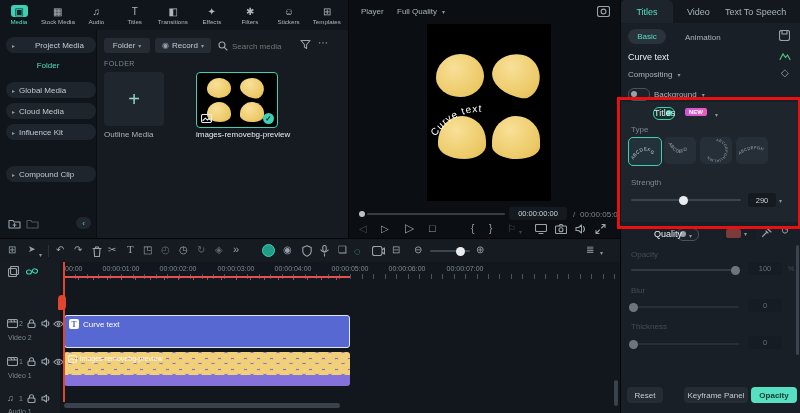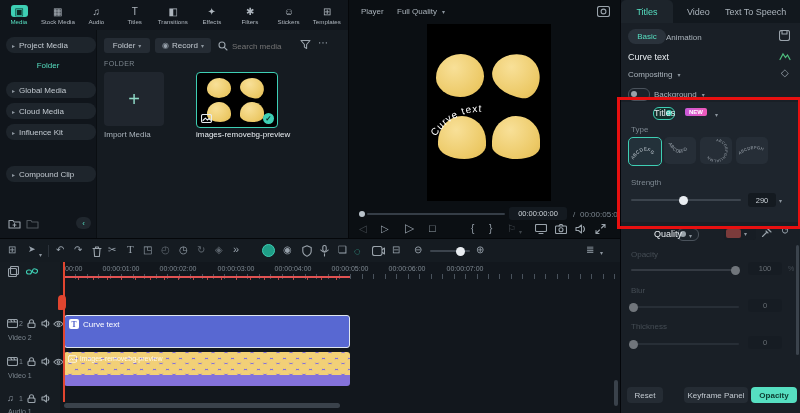--- a/index.html
+++ b/index.html
@@ -76,21 +76,21 @@
         <span class="g">☺</span>
         <span class="l">Stickers</span>
       </div>
     <div class="tab">
         <span class="g">⊞</span>
         <span class="l">Templates</span>
       </div>
   </div>
 
   <div class="abs" id="sidebar">
-    <div class="abs pill" style="left:6px;top:7px;width:84px;height:16px;padding-left:6px;gap:4px">
+    <div class="abs pill" style="left:6px;top:7px;width:84px;height:16px;padding-left:6px;gap:20px">
       <span class="caret">▸</span>
       <span class="f8">Project Media</span>
     </div>
     <div class="abs c-teal f8" style="left:0;top:31px;width:96px;text-align:center">Folder</div>
     <div class="abs pill" style="left:6px;top:52px;width:84px;height:16px;padding-left:6px;gap:4px">
         <span class="caret">▸</span>
         <span class="f8">Global Media</span>
       </div>
     <div class="abs pill" style="left:6px;top:73px;width:84px;height:16px;padding-left:6px;gap:4px">
         <span class="caret">▸</span>
@@ -131,21 +131,21 @@
     <input class="abs f8" style="left: 133px; top: 8px; width: 60px; height: 14px; background: transparent; border: none; outline: none; color: rgb(138, 147, 156);" placeholder="Search media">
     <svg class="abs lic" style="left:203px;top:9px" width="11" height="11" viewBox="0 0 11 11">
         <path d="M1,1.5 h9 l-3.4,4 v4 l-2.2,-1.4 v-2.6 z"></path>
       </svg>
     <div class="abs ico" style="left:221px;top:8px">⋯</div>
     <div class="abs f7 c-dim" style="left:7px;top:30px;letter-spacing:.4px">FOLDER</div>
 
     <div class="abs" style="left:7px;top:42px;width:60px;height:54px;background:#20262e;border-radius:4px;display:flex;align-items:center;justify-content:center">
       <span style="color:#8fd9c6;font-size:20px;font-weight:300">+</span>
     </div>
-    <div class="abs f8 c-mut" style="left:7px;top:100px">Import Media</div>
+    <div class="abs f8 c-mut" style="left:7px;top:100px">Outline Media</div>
 
     <div class="abs" style="left:99px;top:42px;width:80px;height:54px;background:#000;border:1.5px solid #3ecfb4;border-radius:4px;overflow:hidden">
       <span class="blob" style="left:10px;top:5px;width:24px;height:20px;border-radius:52% 48% 50% 50%/55% 52% 48% 45%"></span>
       <span class="blob" style="left:43px;top:5px;width:24px;height:20px;border-radius:55% 45% 32% 68%/50% 55% 45% 50%;transform:rotate(8deg)"></span>
       <span class="blob" style="left:10px;top:29px;width:24px;height:20px;border-radius:50% 50% 45% 55%/60% 58% 34% 36%"></span>
       <span class="blob" style="left:43px;top:29px;width:24px;height:20px;border-radius:50% 50% 48% 52%/58% 55% 30% 32%"></span>
       <svg class="lic" style="position:absolute;left:4px;bottom:4px;stroke:#e6ebee" width="11" height="9" viewBox="0 0 11 9">
           <rect x=".5" y=".5" width="10" height="8" rx="1.5"></rect>
           <path d="M2,6.5 l2.4,-2.4 2,2 1.6,-1.6 1.6,1.6"></path>
         </svg>
@@ -352,21 +352,21 @@
     <div class="abs" style="left:0;top:0;width:180px;height:23px;background:#12181e"></div>
     <div class="abs" style="left:0;top:0;width:52px;height:23px;background:#1d242b;border-radius:5px 5px 0 0;display:flex;align-items:center;justify-content:center">
         <span class="f9 c-teal">Titles</span>
       </div>
     <div class="abs f9 c-mut" style="left:66px;top:7px">Video</div>
     <div class="abs f9 c-mut" style="left:104px;top:7px">Text To Speech</div>
 
     <div class="abs" style="left:7px;top:29px;width:38px;height:15px;background:#2a323b;border-radius:8px;display:flex;align-items:center;justify-content:center">
         <span class="f8 c-teal">Basic</span>
       </div>
-    <div class="abs f8 c-mut" style="left:45px;top:33px">Animation</div>
+    <div class="abs f8 c-mut" style="left:64px;top:33px">Animation</div>
     <svg class="abs lic" style="left:158px;top:30px" width="11" height="11" viewBox="0 0 11 11">
         <rect x=".5" y=".5" width="10" height="10" rx="2"></rect>
         <path d="M3,.5 v3.5 h5 V.5"></path>
       </svg>
 
     <div class="abs f9 c-wht" style="left:7px;top:52px">Curve text</div>
     <svg class="abs" style="left:158px;top:51px;stroke:#4fbf7e;fill:none;stroke-width:1.2;stroke-linecap:round" width="12" height="10" viewBox="0 0 12 10">
         <path d="M1,8.5 L4,3 6.5,6.5 8.5,4 11,8.5"></path>
       </svg>
 

